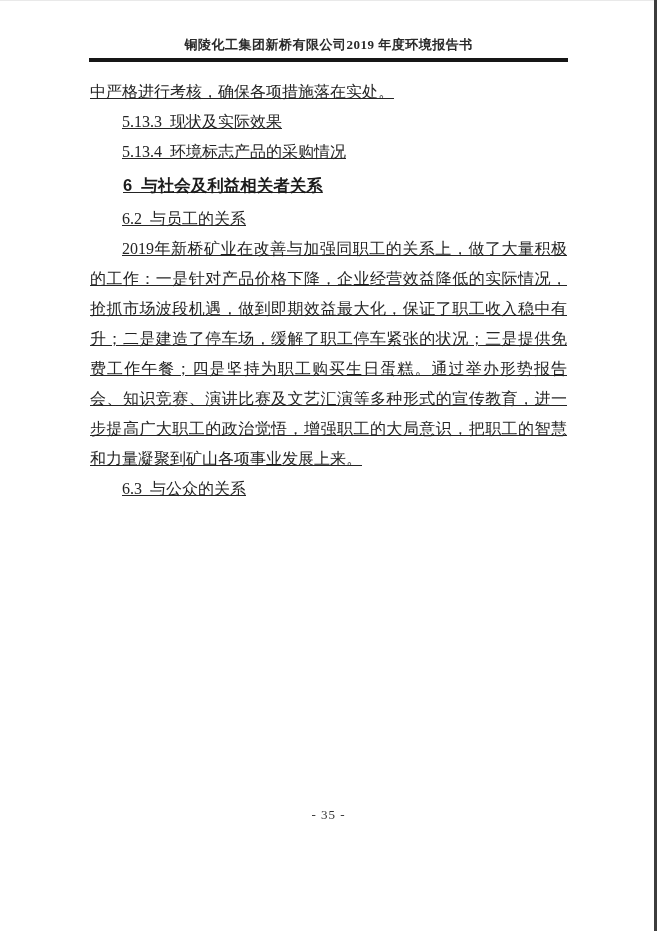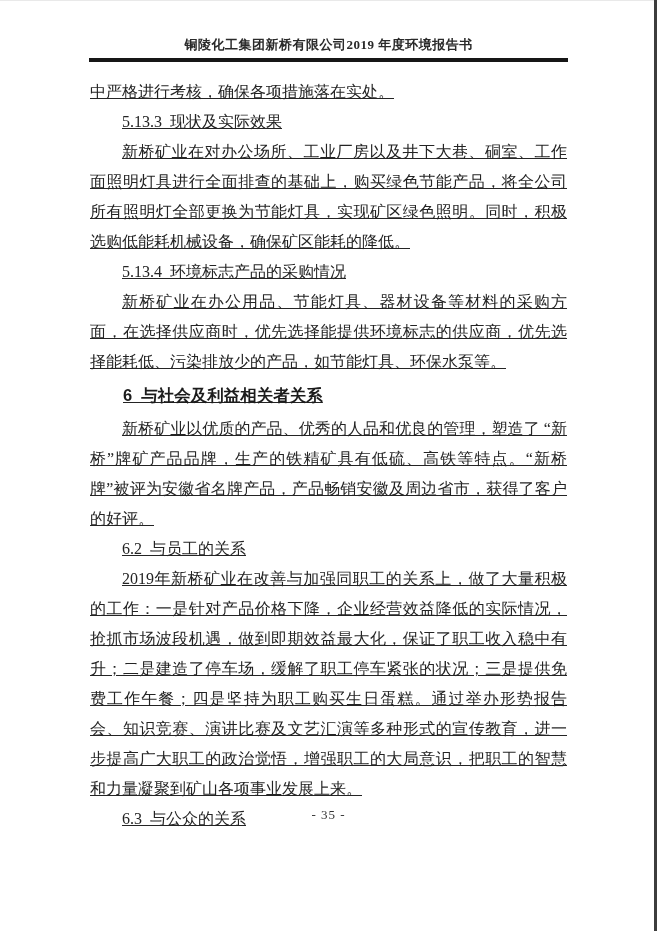--- a/index.html
+++ b/index.html
@@ -85,24 +85,21 @@
   <div class="scan-edge-right"></div>
 
   <div class="header">
     <div class="header-title">铜陵化工集团新桥有限公司2019 年度环境报告书</div>
     <div class="header-rule"></div>
   </div>
 
   <div class="content">
     <p class="para">中严格进行考核，确保各项措施落在实处。</p>
     <p class="heading">5.13.3  现状及实际效果</p>
-    <p class="para indent">新桥矿业在对办公场所、工业厂房以及井下大巷、硐室、工作面照明灯具进行全面排查的基础上，购买绿色节能产品，将全公司所有照明灯全部更换为节能灯具，实现矿区绿色照明。同时，积极选购低能耗机械设备，确保矿区能耗的降低。</p>
     <p class="heading">5.13.4  环境标志产品的采购情况</p>
-    <p class="para indent">新桥矿业在办公用品、节能灯具、器材设备等材料的采购方面，在选择供应商时，优先选择能提供环境标志的供应商，优先选择能耗低、污染排放少的产品，如节能灯具、环保水泵等。</p>
     <p class="chapter-heading">6  与社会及利益相关者关系</p>
-    <p class="para indent">新桥矿业以优质的产品、优秀的人品和优良的管理，塑造了 “新桥”牌矿产品品牌，生产的铁精矿具有低硫、高铁等特点。“新桥牌”被评为安徽省名牌产品，产品畅销安徽及周边省市，获得了客户的好评。</p>
     <p class="heading">6.2  与员工的关系</p>
     <p class="para indent">2019年新桥矿业在改善与加强同职工的关系上，做了大量积极的工作：一是针对产品价格下降，企业经营效益降低的实际情况，抢抓市场波段机遇，做到即期效益最大化，保证了职工收入稳中有升；二是建造了停车场，缓解了职工停车紧张的状况；三是提供免费工作午餐；四是坚持为职工购买生日蛋糕。通过举办形势报告会、知识竞赛、演讲比赛及文艺汇演等多种形式的宣传教育，进一步提高广大职工的政治觉悟，增强职工的大局意识，把职工的智慧和力量凝聚到矿山各项事业发展上来。</p>
     <p class="heading">6.3  与公众的关系</p>
   </div>
 
   <div class="page-number">- 35 -</div>
 </div>
 
 </body></html>

